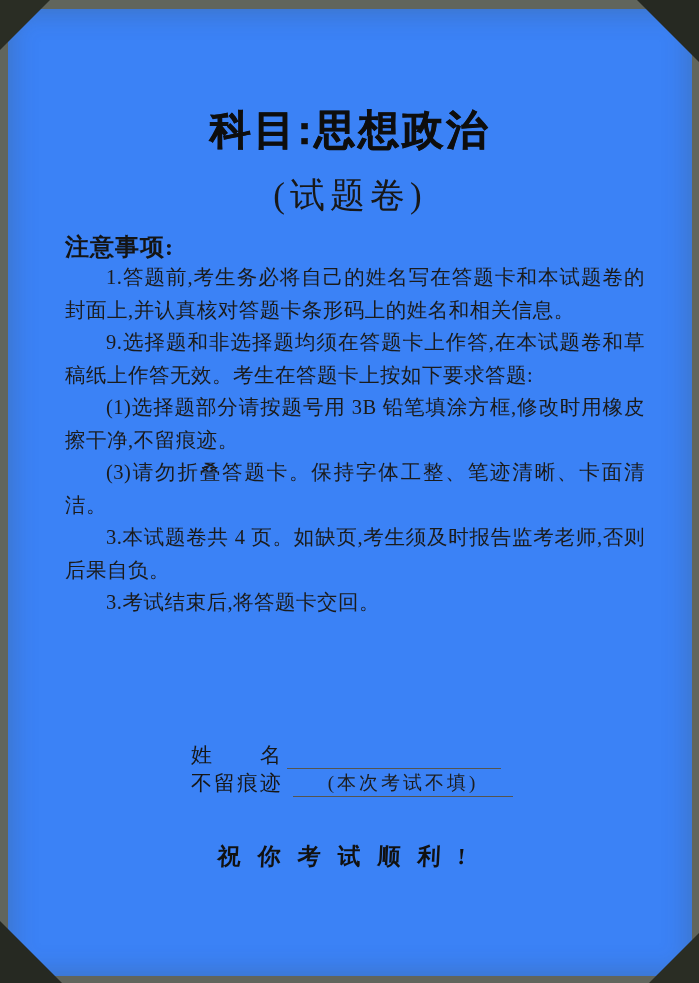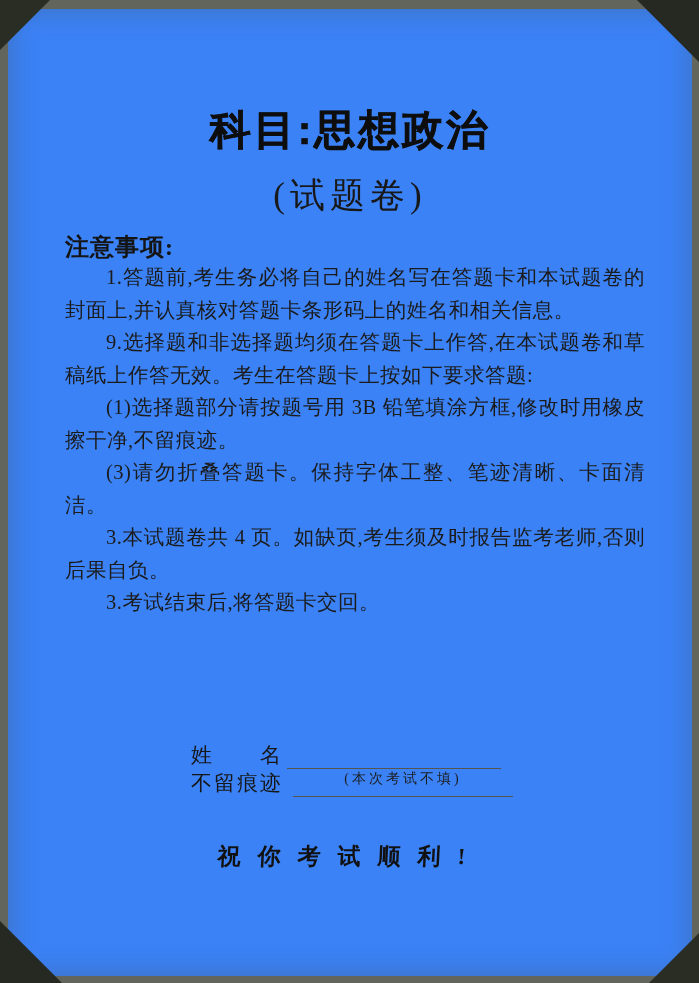--- a/index.html
+++ b/index.html
@@ -80,21 +80,21 @@
   }
   .field-row.name-row { top: 732px; }
   .field-row.adm-row  { top: 760px; }
   .uline {
     display: inline-block;
     border-bottom: 1.2px solid #55554f;
     vertical-align: bottom;
     text-align: center;
   }
   .uline.name-line { width: 214px; height: 27px; margin-left: 4px; }
-  .uline.adm-line  { width: 220px; height: 27px; margin-left: 10px; font-size: 14px; letter-spacing: 3px; color: #1d1d1d; }
+  .uline.adm-line  { width: 220px; height: 27px; margin-left: 10px; font-size: 19px; letter-spacing: 3px; color: #1d1d1d; }
 
   .footer-blessing {
     position: absolute;
     top: 832px; left: 0; width: 100%;
     text-align: center;
     font-weight: bold;
     font-size: 23px;
     letter-spacing: 17px;
     color: #111;
     transform: skewX(-3deg);

